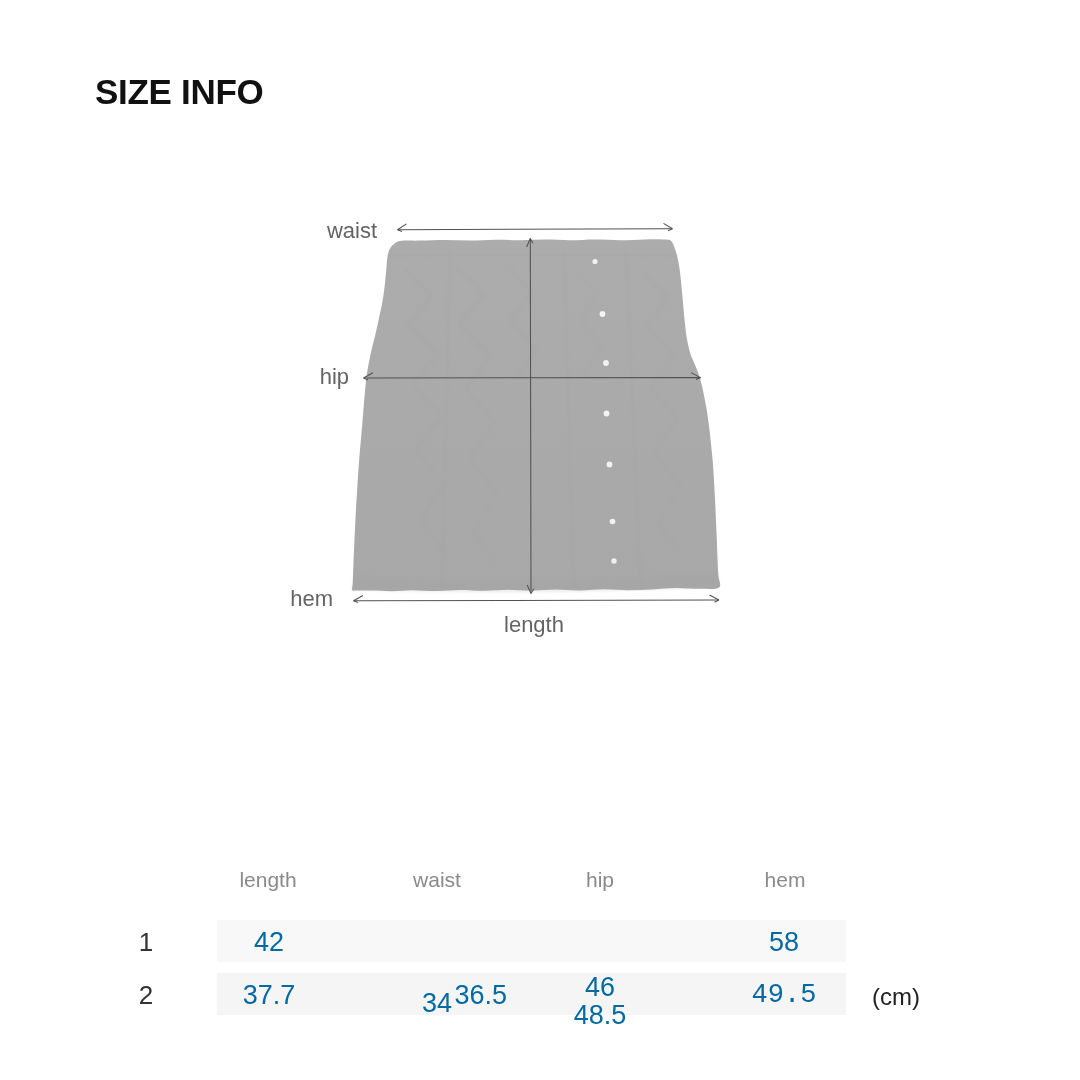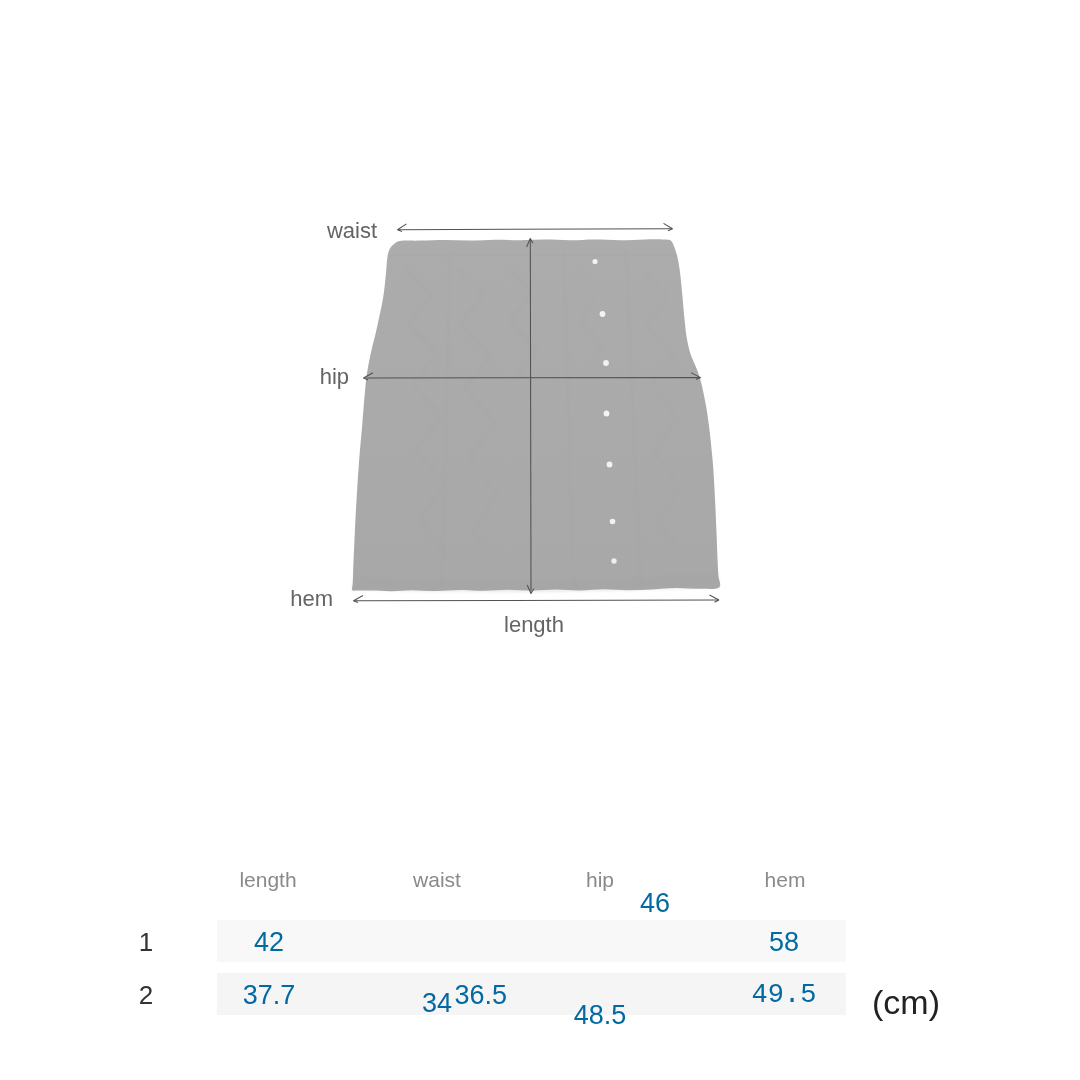--- a/index.html
+++ b/index.html
@@ -3,26 +3,27 @@
 <meta charset="utf-8">
 <style>
   html,body{margin:0;padding:0;background:#ffffff;}
   body{width:1080px;height:1080px;font-family:"Liberation Sans",sans-serif;}
   .wrap{position:relative;width:1080px;height:1080px;overflow:hidden;}
   .title{position:absolute;left:95px;top:72px;font-size:35px;font-weight:bold;color:#111;letter-spacing:-0.3px;}
   .hdr{position:absolute;top:869px;height:24px;font-size:21px;color:#8a8a8a;text-align:center;width:120px;line-height:1;}
   .band{position:absolute;left:217px;width:629px;height:42px;background:#f8f8f8;}
   .rowlab{position:absolute;left:130px;width:32px;text-align:center;font-size:26px;color:#333;}
   .val{position:absolute;width:140px;text-align:center;font-size:27px;color:#0369a1;}
-  .cm{position:absolute;left:872px;top:983px;font-size:34px;color:#222;}
+  .cm{position:absolute;left:872px;top:983px;font-size:24px;color:#222;}
 </style>
 </head>
 <body>
 <div class="wrap">
 
+  <div class="title">SIZE INFO</div>
 
   <svg width="1080" height="1080" viewBox="0 0 1080 1080" style="position:absolute;left:0;top:0">
     <defs>
       <linearGradient id="skg" x1="0" y1="0" x2="0" y2="1">
         <stop offset="0" stop-color="#acacac"></stop>
         <stop offset="0.5" stop-color="#aaaaaa"></stop>
         <stop offset="1" stop-color="#a8a8a8"></stop>
       </linearGradient>
       <filter id="soft" x="-20%" y="-20%" width="140%" height="140%">
         <feGaussianBlur stdDeviation="1.7"></feGaussianBlur>
@@ -106,21 +107,21 @@
   <div class="band" style="top:920px;"></div>
 
   <div class="band" style="top:973px;background:#f5f5f6;"></div>
 
   <div class="rowlab" style="top:927px;">1</div>
 
   <div class="rowlab" style="top:980px;">2</div>
 
   <div class="val" style="left:199px;top:927px;">42</div>
   <div class="val" style="left:367px;top:970px;margin-top:18px;">34</div>
-  <div class="val" style="left:530px;top:888px;text-align:right;">46</div>
+  <div class="val" style="left:530px;top:972px;">46</div>
   <div class="val" style="left:714px;top:927px;">58</div>
 
   <div class="val" style="left:199px;top:980px;">37.7</div>
   <div class="val" style="left:367px;top:980px;text-align:right;">36.5</div>
   <div class="val" style="left:530px;top:980px;margin-top:20px;">48.5</div>
   <div class="val" style="left:714px;top:980px;font-family:Liberation Mono, monospace;">49.5</div>
 
   <div class="cm">(cm)</div>
 </div>
 

